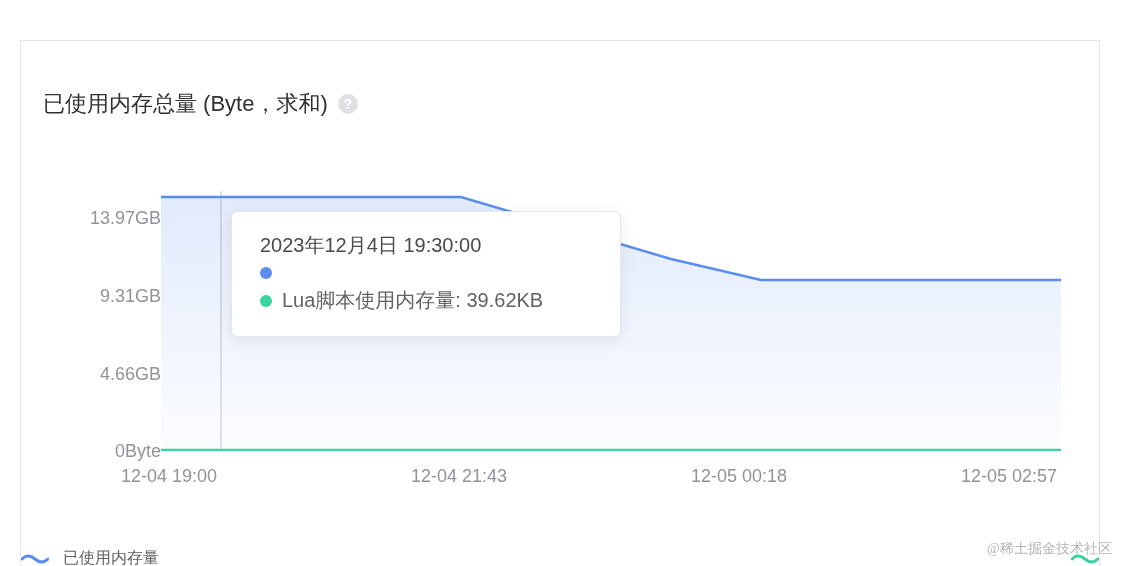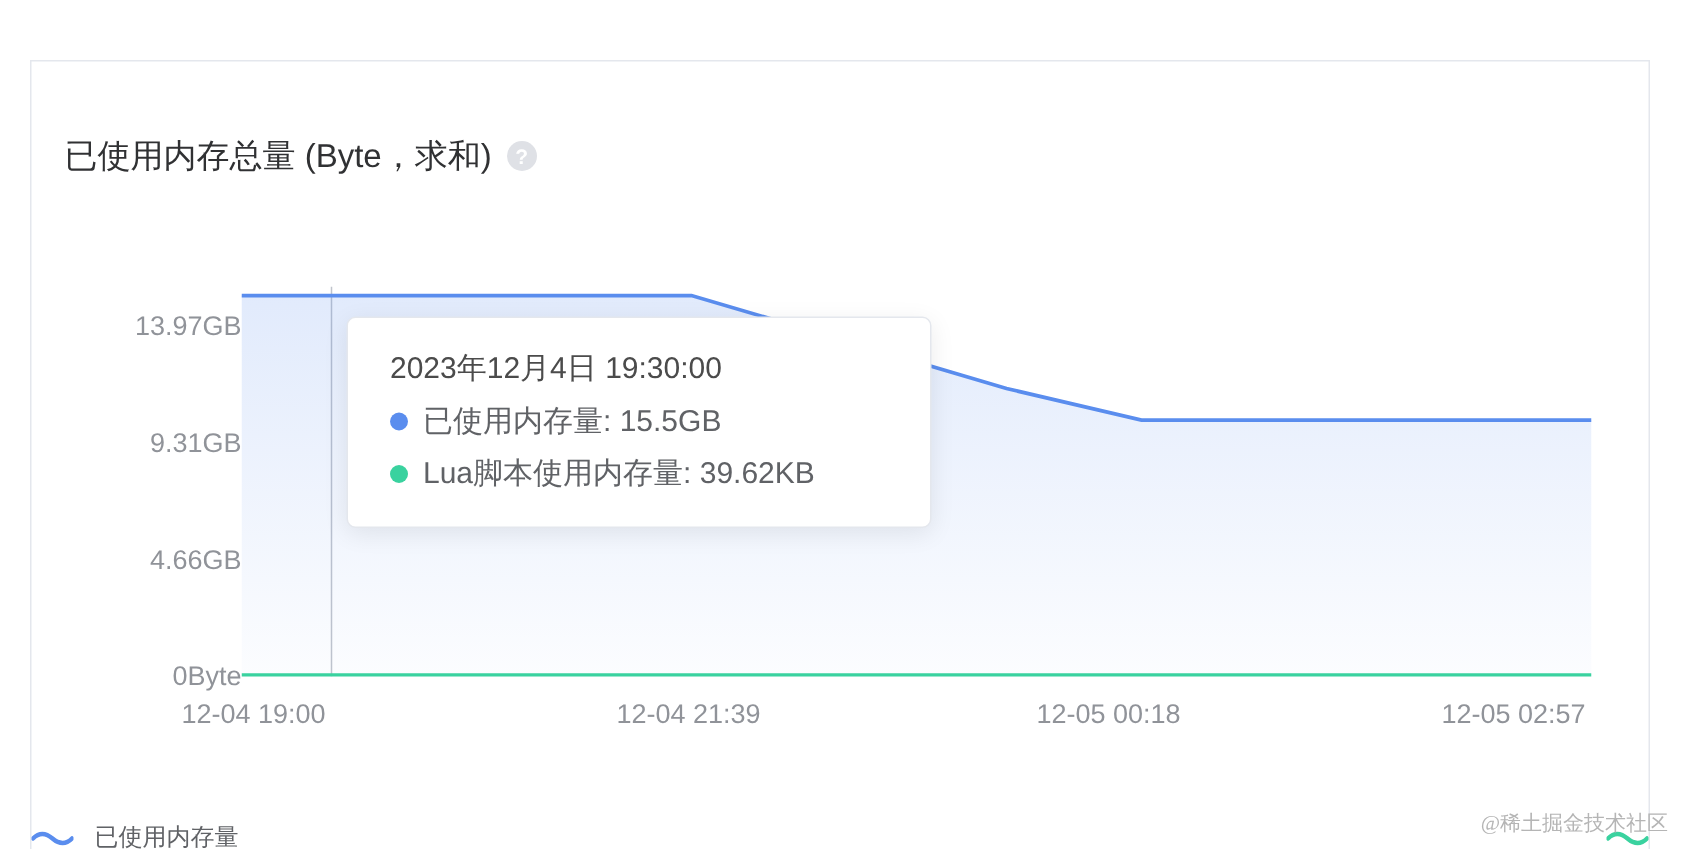--- a/index.html
+++ b/index.html
@@ -142,21 +142,21 @@
   </div>
 
   <div class="plot-area">
 
     <div class="y-tick" style="top:27px">13.97GB</div>
     <div class="y-tick" style="top:105px">9.31GB</div>
     <div class="y-tick" style="top:183px">4.66GB</div>
     <div class="y-tick" style="top:260px">0Byte</div>
 
     <div class="x-tick" style="left:80px">12-04 19:00</div>
-    <div class="x-tick" style="left:370px">12-04 21:39</div>
+    <div class="x-tick" style="left:370px">12-04 21:43</div>
     <div class="x-tick" style="left:650px">12-05 00:18</div>
     <div class="x-tick" style="left:920px">12-05 02:57</div>
 
     <svg class="chart-svg" viewBox="0 0 900 260" preserveAspectRatio="none">
       <defs>
         <linearGradient id="gblue" x1="0" y1="0" x2="0" y2="1">
           <stop offset="0%" stop-color="#5a8dee" stop-opacity="0.18"></stop>
           <stop offset="100%" stop-color="#5a8dee" stop-opacity="0.02"></stop>
         </linearGradient>
       </defs>
@@ -168,21 +168,20 @@
       <path d="M 0 6 L 60 6 L 300 6 L 510 68 L 600 89 L 900 89" fill="none" stroke="#5a8dee" stroke-width="2.5"></path>
 
       <path d="M 0 259 L 900 259" fill="none" stroke="#3ad29f" stroke-width="2.5"></path>
     </svg>
   </div>
 
   <div class="tooltip">
     <div class="tooltip-time">2023年12月4日 19:30:00</div>
     <div class="tooltip-row">
       <span class="dot" style="background:#5a8dee"></span>
-      <span>已使用内存量: 15.5GB</span>
     </div>
     <div class="tooltip-row">
       <span class="dot" style="background:#3ad29f"></span>
       <span>Lua脚本使用内存量: 39.62KB</span>
     </div>
   </div>
 
   <div class="legend">
     <div class="legend-item">
       <svg class="legend-swatch" width="28" height="14">

